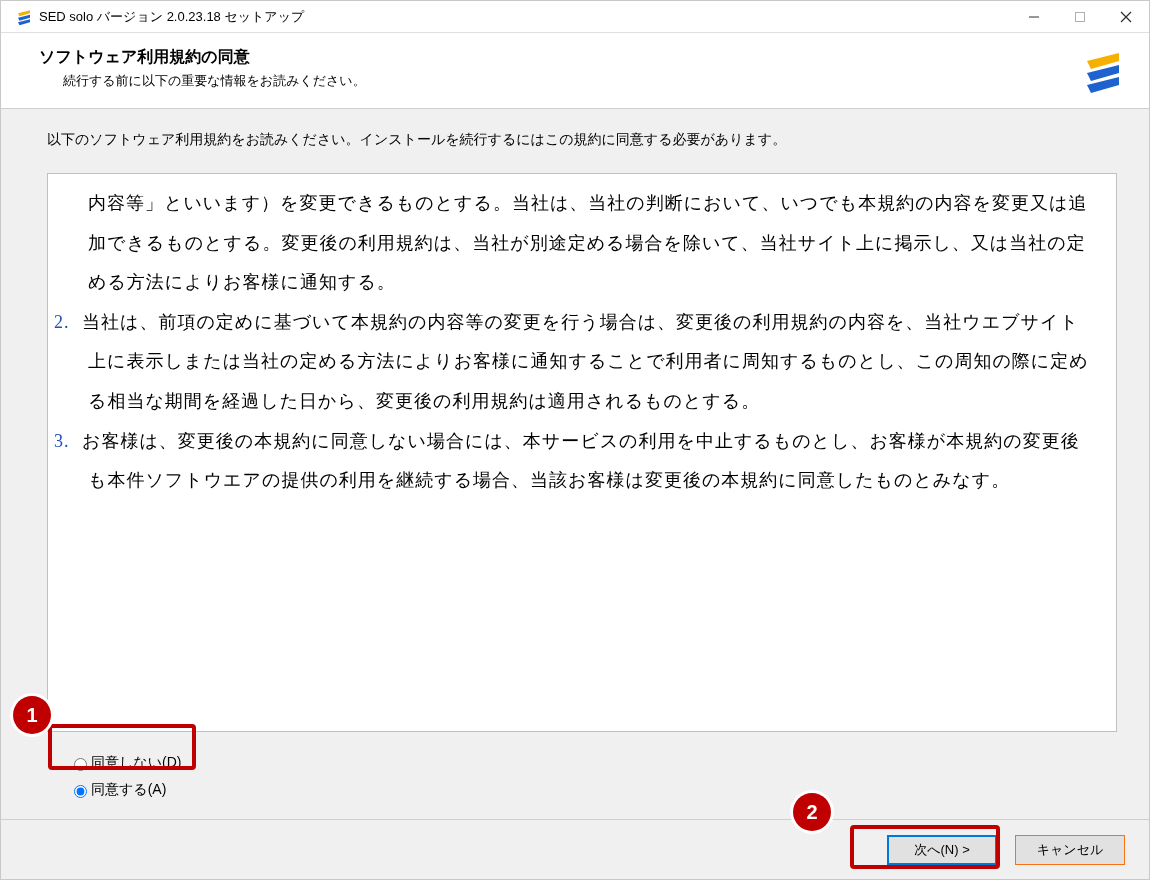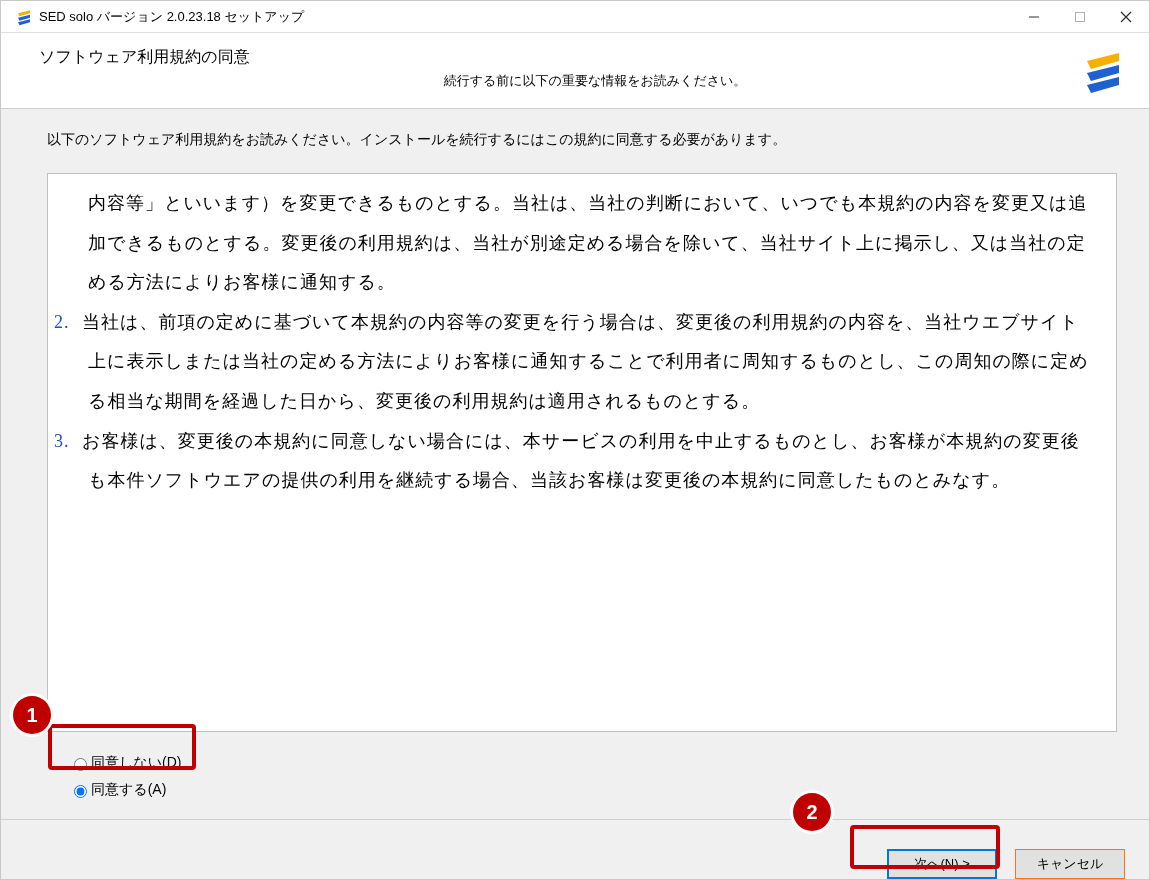--- a/index.html
+++ b/index.html
@@ -62,27 +62,26 @@
 
   
   .header-band {
     background: #ffffff;
     padding: 14px 22px 18px 38px;
     position: relative;
     border-bottom: 1px solid #cfcfcf;
   }
   .header-title {
     font-size: 16px;
-    font-weight: normal;
+    font-weight: bold;
     margin-bottom: 4px;
   }
   .header-sub {
     font-size: 13px;
     padding-left: 24px;
-    text-align: center;
   }
   .header-logo {
     position: absolute;
     right: 22px;
     top: 14px;
     width: 48px; height: 48px;
   }
 
   
   .body {
@@ -152,21 +151,21 @@
     position: relative;
   }
   .radio-row input { margin-right: 4px; }
 
   
   .footer {
     height: 60px;
     border-top: 1px solid #cfcfcf;
     background: #f0f0f0;
     display: flex;
-    align-items: flex-end;
+    align-items: center;
     justify-content: flex-end;
     padding-right: 24px;
     gap: 18px;
     position: relative;
   }
   .btn {
     min-width: 110px;
     height: 30px;
     background: #e1e1e1;
     border: 1px solid #f97316;

